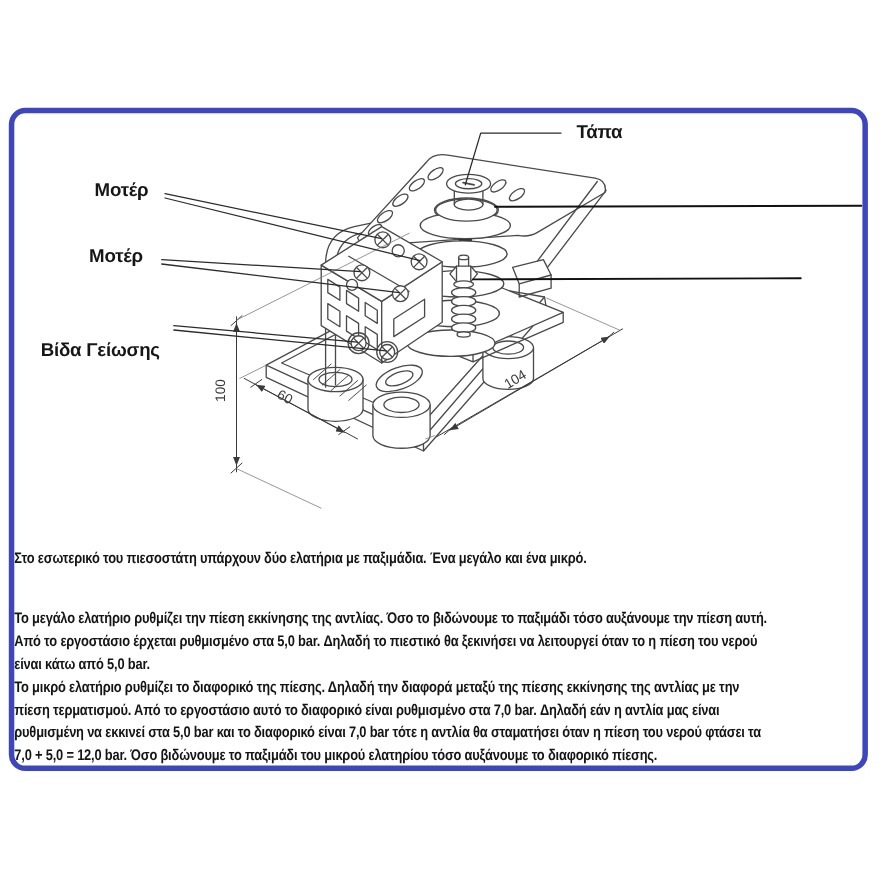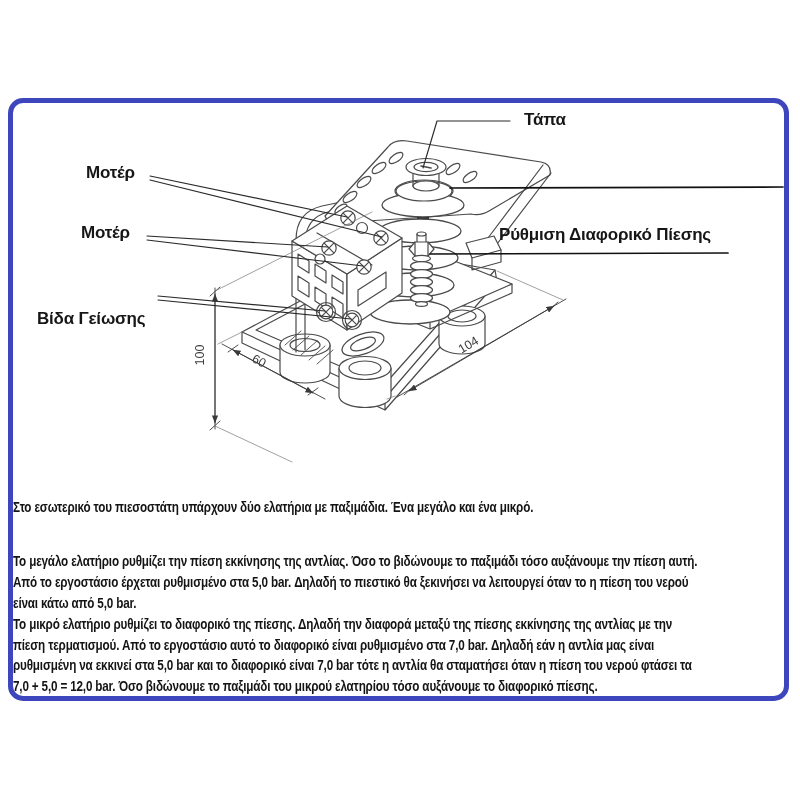--- a/index.html
+++ b/index.html
@@ -181,21 +181,20 @@
       <path d="M510,121 L437,121 L423,168"></path>
       <path d="M450,188 L783,187" stroke="#111" stroke-width="1.7"></path>
       <path d="M430,254 L728,253" stroke="#111" stroke-width="1.7"></path>
     </g>
   </svg>
 
   <div class="lbl lbl-motor">Μοτέρ</div>
   <div class="lbl lbl-line">Μοτέρ</div>
   <div class="lbl lbl-ground">Βίδα Γείωσης</div>
   <div class="lbl lbl-tapa">Τάπα</div>
-  <div class="lbl lbl-diffp">Ρύθμιση Διαφορικό Πίεσης</div>
 
   <div class="dim dim-100">100</div>
   <div class="dim dim-60">60</div>
   <div class="dim dim-104">104</div>
 
   <div class="paras">
     <p class="p1">Στο εσωτερικό του πιεσοστάτη υπάρχουν δύο ελατήρια με παξιμάδια. Ένα μεγάλο και ένα μικρό.</p>
     <p class="p2">Το μεγάλο ελατήριο ρυθμίζει την πίεση εκκίνησης της αντλίας. Όσο το βιδώνουμε το παξιμάδι τόσο αυξάνουμε την πίεση αυτή.
 Από το εργοστάσιο έρχεται ρυθμισμένο στα 5,0 bar. Δηλαδή το πιεστικό θα ξεκινήσει να λειτουργεί όταν το η πίεση του νερού
 είναι κάτω από 5,0 bar.</p>

